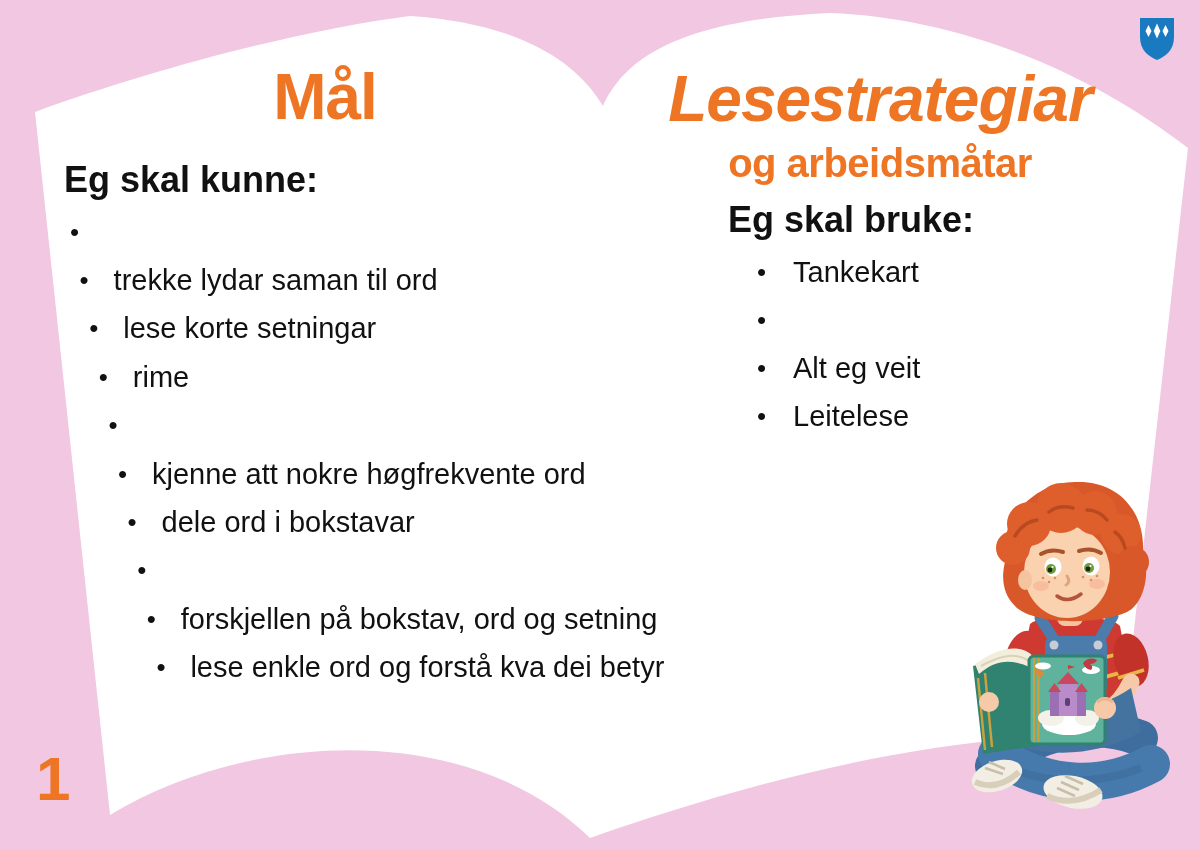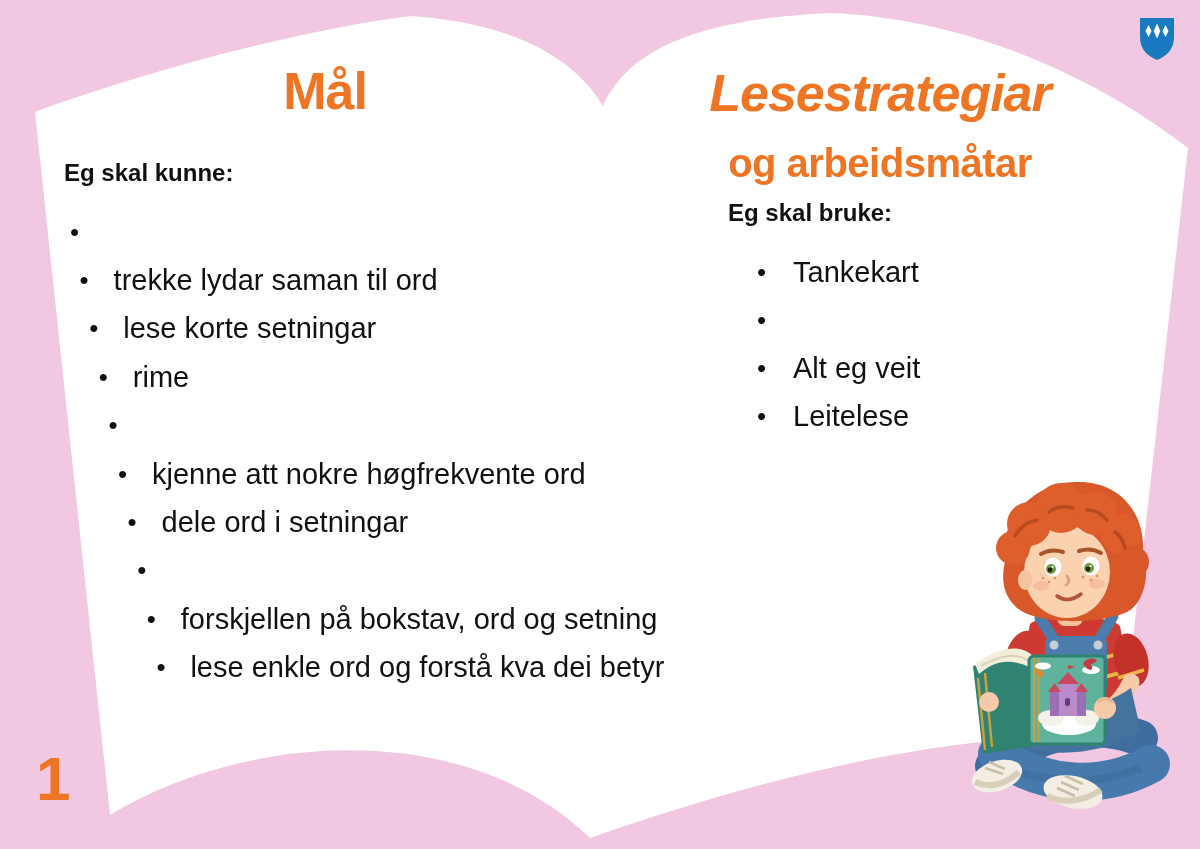--- a/index.html
+++ b/index.html
@@ -9,38 +9,38 @@
     background:var(--bg,#F1C7E1);
     overflow:hidden;
     font-family:"Liberation Sans", sans-serif;
     color:#111;
   }
   .book-shape{position:absolute;left:0;top:0;}
   .abs{position:absolute;}
   .title{
     font-weight:bold;
     color:var(--accent,#ED7524);
-    font-size:52px;
+    font-size:64px;
     line-height:1.05;
     text-align:center;
     letter-spacing:-1px;
     white-space:nowrap;
   }
   .subtitle{
     font-weight:bold;
     color:var(--accent,#ED7524);
     font-size:40px;
     line-height:1.0;
     text-align:center;
     letter-spacing:-0.5px;
     white-space:nowrap;
   }
   .intro{
     font-weight:bold;
-    font-size:24px;
+    font-size:36px;
     line-height:1.1;
     white-space:nowrap;
   }
   ul.blist{
     list-style:none;margin:0;padding:0;
   }
   ul.blist li{
     display:flex;
     align-items:center;
     height:48.4px;
@@ -109,21 +109,21 @@
       </li>
       <li style="margin-left: 38.4px;">
         <span class="dot">•</span>
       </li>
       <li style="margin-left: 48px;">
         <span class="dot">•</span>
         <span class="li-text">kjenne att nokre høgfrekvente ord</span>
       </li>
       <li style="margin-left: 57.6px;">
         <span class="dot">•</span>
-        <span class="li-text">dele ord i setningar</span>
+        <span class="li-text">dele ord i bokstavar</span>
       </li>
       <li style="margin-left: 67.2px;">
         <span class="dot">•</span>
       </li>
       <li style="margin-left: 76.8px;">
         <span class="dot">•</span>
         <span class="li-text">forskjellen på bokstav, ord og setning</span>
       </li>
       <li style="margin-left: 86.4px;">
         <span class="dot">•</span>

